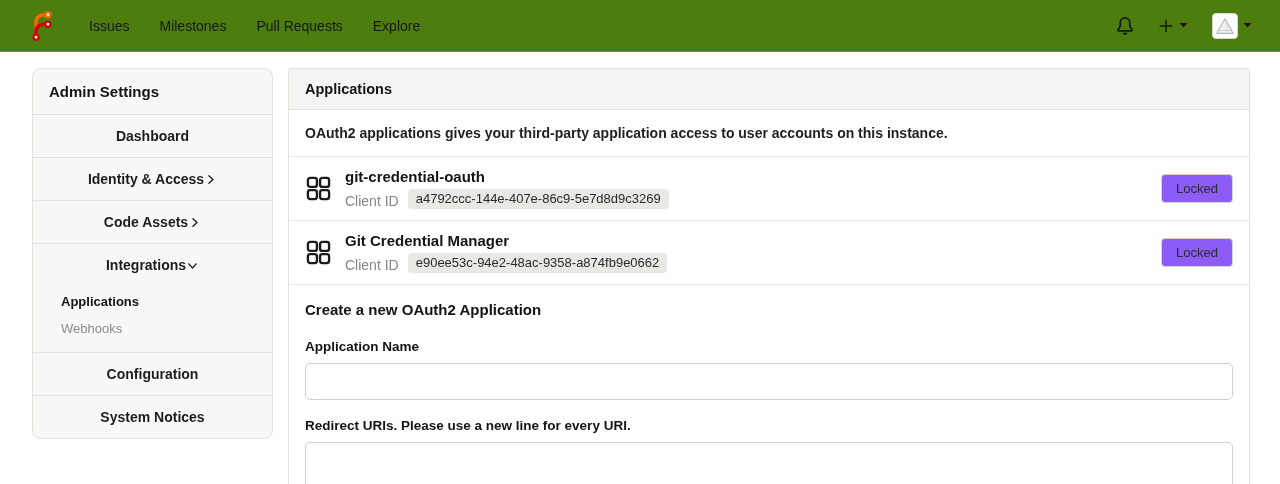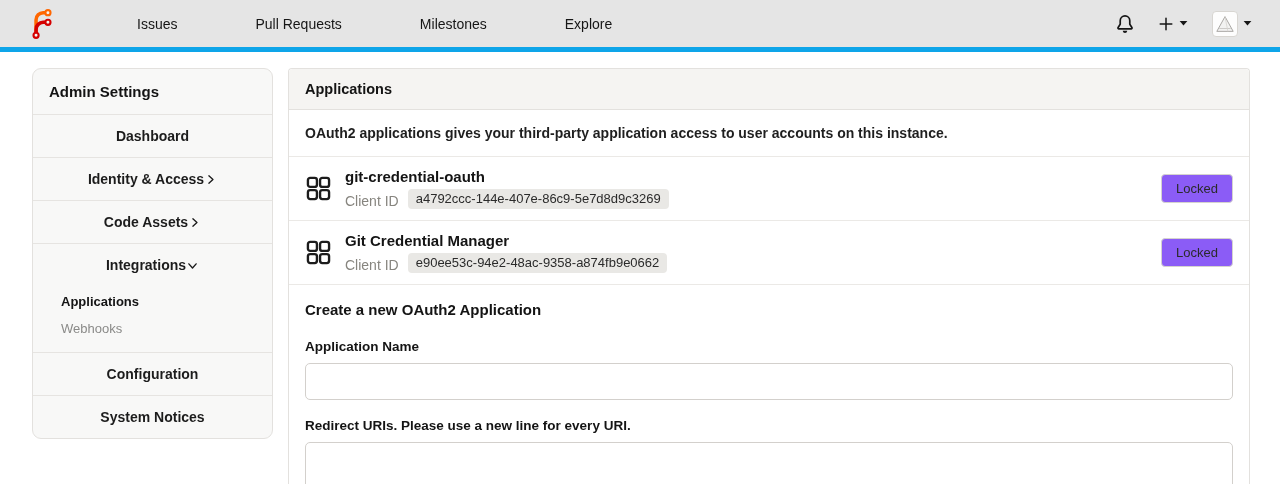--- a/index.html
+++ b/index.html
@@ -7,23 +7,22 @@
   body {
     width: 1280px; height: 484px; overflow: hidden;
     background: #ffffff; color: #1f1f1f;
     font-family: "Liberation Sans", sans-serif;
     font-size: 14px;
   }
 
   
   .navbar {
     height: 52px; display: flex; align-items: center;
-    background: #e5e5e5; border-bottom: 5px solid #0ea5e9;
+    background: #4d7c0f; border-bottom: 1px solid #0ea5e9;
     padding: 0 24px 0 26px;
-    gap: 48px;
   }
   .logo { width: 32px; height: 32px; display: flex; align-items: center; justify-content: center; margin-right: 16px; cursor: pointer; }
   .nav-link {
     padding: 8px 15px; color: #161616; font-weight: 500; cursor: pointer;
     border-radius: 4px; white-space: nowrap;
   }
   .nav-right { margin-left: auto; display: flex; align-items: center; gap: 16px; }
   .icon-btn { display: flex; align-items: center; gap: 5px; cursor: pointer; padding: 4px; color: #161616; }
   .avatar-box {
     width: 26px; height: 26px; border-radius: 4px; background: #fdfdfd;
@@ -103,22 +102,22 @@
       <g fill="none" transform="translate(6,6)">
         <path d="M58 168V70a50 50 0 0 1 50-50h20" stroke="#ff6600" stroke-width="25"></path>
         <path d="M58 168v-30a50 50 0 0 1 50-50h20" stroke="#d40000" stroke-width="25"></path>
         <circle cx="142" cy="20" r="18" stroke="#ff6600" stroke-width="15" fill="#f4f3f1"></circle>
         <circle cx="142" cy="88" r="18" stroke="#d40000" stroke-width="15" fill="#f4f3f1"></circle>
         <circle cx="58" cy="180" r="18" stroke="#d40000" stroke-width="15" fill="#f4f3f1"></circle>
       </g>
     </svg>
   </div>
   <div class="nav-link">Issues</div>
+  <div class="nav-link">Milestones</div>
   <div class="nav-link">Pull Requests</div>
-  <div class="nav-link">Milestones</div>
   <div class="nav-link">Explore</div>
 
   <div class="nav-right">
     <div class="icon-btn">
       <svg width="18" height="18" viewBox="0 0 16 16" fill="currentColor">
         <path d="M8 16a2 2 0 0 0 1.985-1.75c.017-.137-.097-.25-.235-.25h-3.5c-.138 0-.252.113-.235.25A2 2 0 0 0 8 16ZM3 5a5 5 0 0 1 10 0v2.947c0 .05.015.098.042.139l1.703 2.555A1.519 1.519 0 0 1 13.482 13H2.518a1.516 1.516 0 0 1-1.263-2.36l1.703-2.554A.255.255 0 0 0 3 7.947Zm5-3.5A3.5 3.5 0 0 0 4.5 5v2.947c0 .346-.102.683-.294.97l-1.703 2.556a.017.017 0 0 0-.003.01c0 .005.002.009.005.012a.02.02 0 0 0 .006.004l.007.001h10.964a.02.02 0 0 0 .007-.001.016.016 0 0 0 .006-.004.021.021 0 0 0 .005-.012.017.017 0 0 0-.003-.01l-1.703-2.554a1.745 1.745 0 0 1-.294-.97V5A3.5 3.5 0 0 0 8 1.5Z"></path>
       </svg>
     </div>
     <div class="icon-btn">
       <svg width="16" height="16" viewBox="0 0 16 16">

